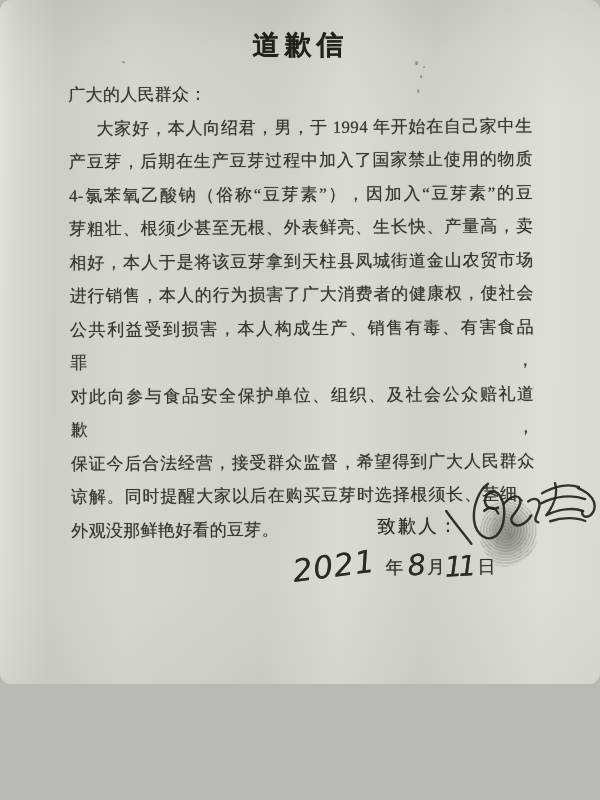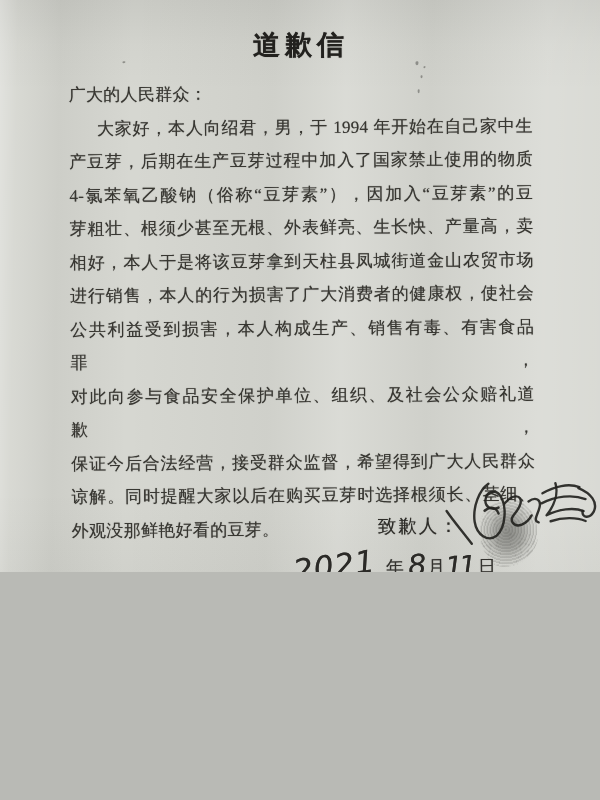--- a/index.html
+++ b/index.html
@@ -1,30 +1,31 @@
 <!DOCTYPE html>
 <html><head>
 <meta charset="utf-8">
 <style>
   html, body { margin:0; padding:0; background:#b9bab5; }
   .photo {
-    position:relative; width:600px; height:572px; overflow:hidden;
+    position:relative; width:600px; height:684px; overflow:hidden;
     background-color:#d6d7d1;
     background-image:
       linear-gradient(91deg,
         rgba(255,255,255,0.30) 0%, rgba(255,255,255,0.05) 3%,
         rgba(40,40,35,0.05) 10%, rgba(40,40,35,0.00) 22%,
         rgba(40,40,35,0.04) 45%, rgba(255,255,255,0.10) 57%,
         rgba(40,40,35,0.04) 71%, rgba(255,255,255,0.16) 90%,
         rgba(255,255,255,0.08) 100%),
       linear-gradient(180deg,
         rgba(30,30,25,0.07) 0%, rgba(30,30,25,0.02) 8%,
         rgba(30,30,25,0.00) 16%, rgba(30,30,25,0.00) 86%,
         rgba(30,30,25,0.03) 100%);
     font-family:"Liberation Serif", serif;
+    border-radius:11px;
   }
   .content { position:absolute; inset:0; transform:rotate(-0.4deg); color:#35342f; }
   .title {
     position:absolute; top:27px; left:0; width:100%;
     text-align:center; font-family:"Liberation Sans", sans-serif;
     font-weight:700; font-size:27px; letter-spacing:5px; text-indent:5px;
     color:#22211e; text-shadow:0 0 0.7px rgba(34,33,30,0.8);
   }
   .bodytext {
     position:absolute; top:77px; left:70px; width:464px;

